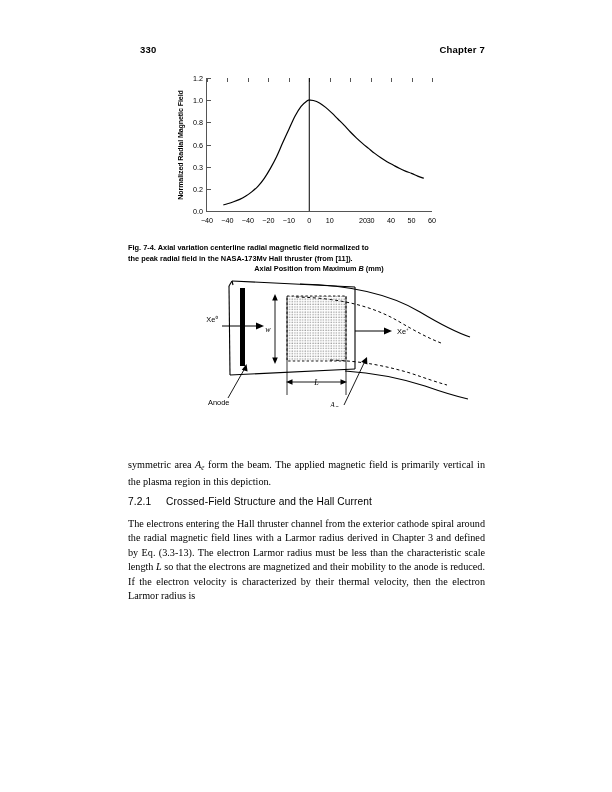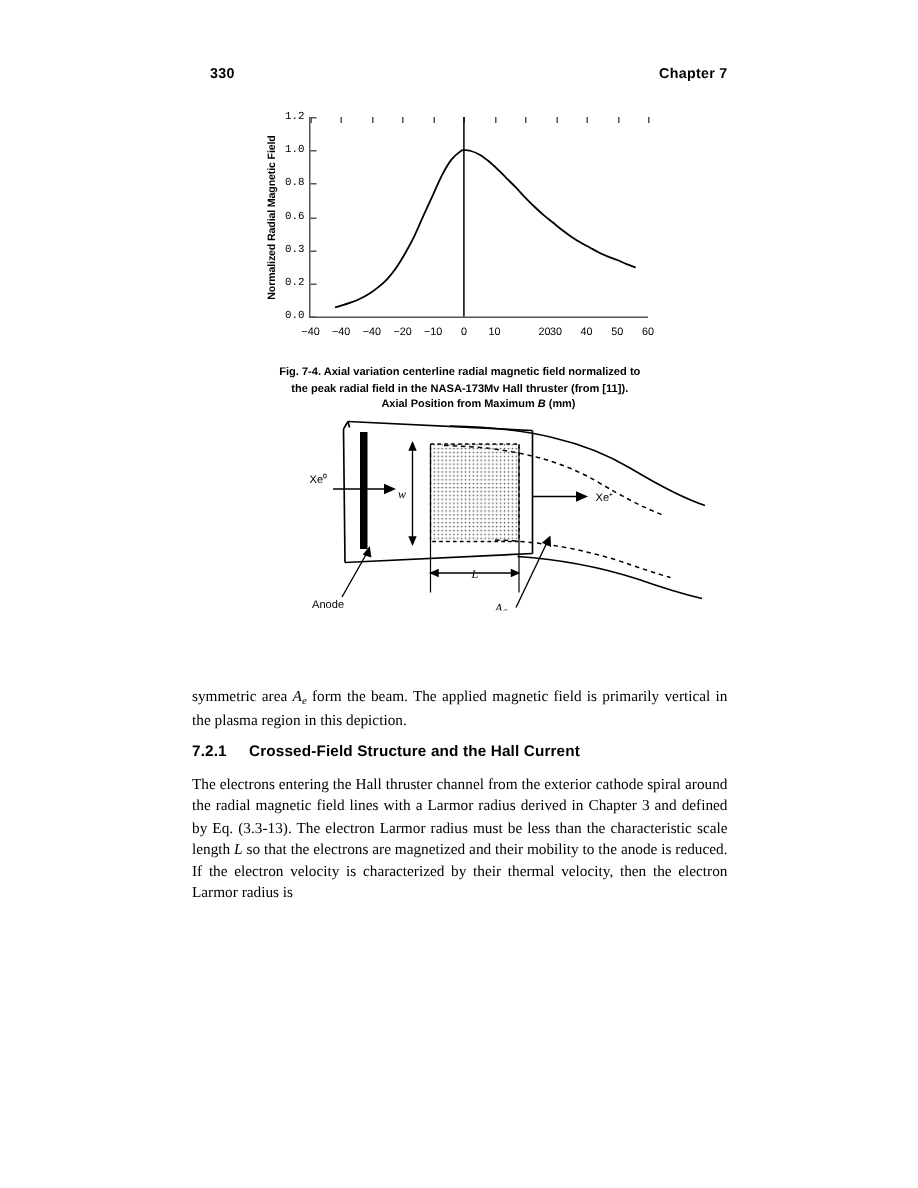--- a/index.html
+++ b/index.html
@@ -71,21 +71,21 @@
     width: 226px;
     height: 134px;
     border-left: 1px solid #555;
     border-bottom: 1px solid #555;
     box-sizing: border-box;
   }
   .ytick {
     position: absolute;
     right: 100%;
     transform: translateY(-50%);
-    font-family: Liberation Mono, monospace;
+    font-family: Liberation Sans, sans-serif;
     font-size: 7.2px;
     padding-right: 4px;
     white-space: nowrap;
     color: #000;
   }
   .ytick-mark {
     position: absolute;
     left: 0;
     width: 4px;
     height: 0;
@@ -121,21 +121,21 @@
   }
   .chart-xlabel i { font-style: italic; }
 
   
   .caption {
     position: absolute;
     font-family: "Liberation Sans", sans-serif;
     font-weight: bold;
     font-size: 7.4px;
     line-height: 10.5px;
-    text-align: center;
+    text-align: left;
   }
   #cap74 { left: 128px; top: 243px; width: 357px; }
   #cap75 { left: 128px; top: 409px; width: 357px; }
 
   
   .fig75 {
     position: absolute;
     left: 0px;
     top: 272px;
     width: 612px;
@@ -170,21 +170,21 @@
     vertical-align: -2px;
     font-style: italic;
   }
 
   .section-head {
     position: absolute;
     left: 128px;
     top: 496px;
     width: 357px;
     font-family: "Liberation Sans", sans-serif;
-    font-weight: bold;
+    font-weight: normal;
     font-size: 10.2px;
     letter-spacing: 0.1px;
   }
   .section-head .num {
     display: inline-block;
     width: 38px;
   }
 </style>
 </head>
 <body>

